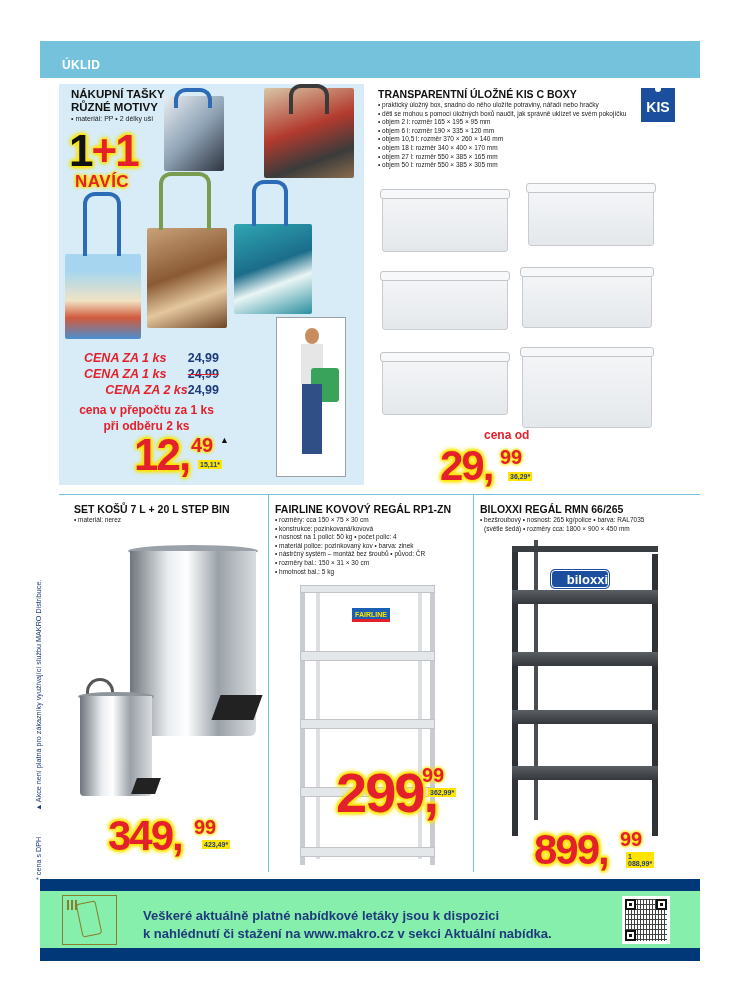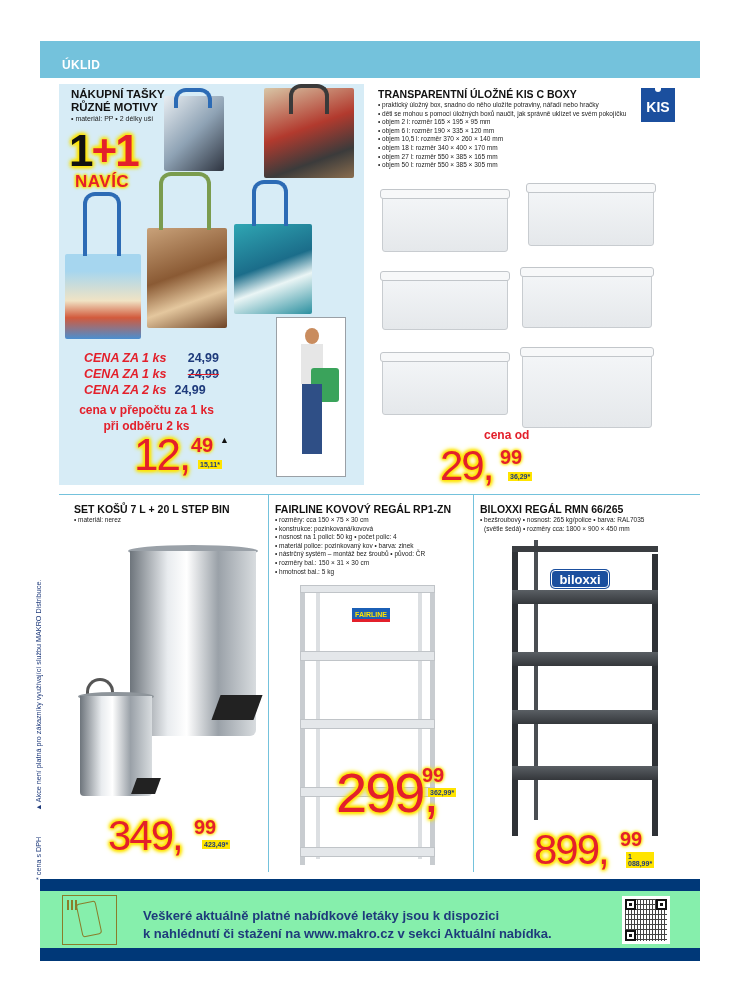--- a/index.html
+++ b/index.html
@@ -13,21 +13,21 @@
   .promo-1p1 { left: 10px; top: 47px; font-weight: 900; font-size: 44px; line-height: 40px; letter-spacing: -2px; -webkit-text-stroke: 0; text-shadow: 0 0 4px #ffe400, 0 0 4px #ffe400, 0 0 4px #ffe400, 0 0 4px #ffe400, 0 0 6px #ffe400; }
   .promo-1p1 .one { color: #111; }
   .promo-1p1 .plus { color: #e3202b; }
   .promo-navic { left: 16px; top: 88px; color: #e3202b; font-weight: 900; font-size: 17px; letter-spacing: 0.5px; text-shadow: 0 0 3px #ffe400, 0 0 3px #ffe400, 0 0 3px #ffe400, 0 0 4px #ffe400; }
   .bag { border-radius: 2px; }
   .bag .handle { position: absolute; border: 4px solid #2c6bb5; border-bottom: none; border-radius: 12px 12px 0 0; }
   .price-row { font-weight: bold; font-size: 12.5px; color: #e3202b; font-style: italic; }
   .price-val { font-weight: bold; font-size: 12.5px; color: #1e3a7b; }
   .strike { text-decoration: line-through; text-decoration-color: #e3202b; }
   .conv { color: #e3202b; font-weight: bold; font-size: 12px; text-align: center; line-height: 16px; }
-  .bigprice { font-weight: 400; color: #e3202b; text-shadow: 0 0 3px #ffe400, 0 0 3px #ffe400, 0 0 4px #ffe400, 0 0 4px #ffe400, 0 0 5px #ffe400, 0 0 6px #ffe400; letter-spacing: -2px; }
+  .bigprice { font-weight: 700; color: #e3202b; text-shadow: 0 0 3px #ffe400, 0 0 3px #ffe400, 0 0 4px #ffe400, 0 0 4px #ffe400, 0 0 5px #ffe400, 0 0 6px #ffe400; letter-spacing: -2px; }
   .cents { font-weight: 900; color: #e3202b; text-shadow: 0 0 3px #ffe400, 0 0 3px #ffe400, 0 0 4px #ffe400; }
   .vat { background: #ffe400; font-size: 7px; font-weight: bold; color: #1e3a7b; padding: 1px 2px; }
   .kis-title { left: 378px; top: 88px; font-weight: bold; font-size: 10.5px; color: #111; }
   .kis-list { left: 378px; top: 101px; font-size: 6.5px; line-height: 8.6px; color: #222; }
   .kis-logo { left: 641px; top: 88px; width: 34px; height: 34px; background: #1b4f9e; color: #fff; font-weight: bold; font-size: 14px; text-align: center; line-height: 38px; }
   .kis-logo:before { content: ""; position: absolute; left: 14px; top: 0; width: 6px; height: 4px; background: #fff; border-radius: 0 0 3px 3px; }
   .box { border: 1px solid #c8ccd0; background: linear-gradient(#f4f6f8, #e5e8eb); border-radius: 3px; }
   .box .lid { position: absolute; left: -3px; right: -3px; top: -4px; height: 10px; border: 1px solid #c2c6ca; background: #f7f8f9; border-radius: 3px; }
   .divider-h { left: 59px; top: 494px; width: 641px; height: 1px; background: #74c2dc; }
   .divider-v { width: 1px; background: #74c2dc; }
@@ -89,21 +89,21 @@
 
   <div class="abs" style="left:25px;top:267px;width:135px;">
     <div style="display:flex;justify-content:space-between;height:16px;">
       <span class="price-row">CENA ZA 1 ks</span>
       <span class="price-val">24,99</span>
     </div>
     <div style="display:flex;justify-content:space-between;height:16px;">
       <span class="price-row">CENA ZA 1 ks</span>
       <span class="price-val strike">24,99</span>
     </div>
-    <div style="display:flex;justify-content:flex-start;height:16px;gap:8px;">
+    <div style="display:flex;justify-content:flex-end;height:16px;">
       <span class="price-row">CENA ZA 2 ks</span>
       <span class="price-val">24,99</span>
     </div>
   </div>
   <div class="abs conv" style="left:15px;top:318px;width:145px;">
     <div>cena v přepočtu za 1 ks</div>
     <div>při odběru 2 ks</div>
   </div>
   <div class="abs" style="left:75px;top:346px;">
     <span class="abs bigprice" style="left:0;top:0;font-size:44px;white-space:nowrap;">12,</span>
@@ -209,21 +209,21 @@
 <div class="abs" style="left:512px;top:540px;width:150px;height:300px;">
   <div class="abs" style="left:0;top:6px;width:6px;height:290px;background:#2f3236;"></div>
   <div class="abs" style="left:140px;top:14px;width:6px;height:282px;background:#2f3236;"></div>
   <div class="abs" style="left:22px;top:0;width:4px;height:280px;background:#4a4e53;"></div>
   <div class="abs" style="left:0;top:50px;width:146px;height:14px;background:linear-gradient(#5a5f64,#34373b);"></div>
   <div class="abs" style="left:0;top:112px;width:146px;height:14px;background:linear-gradient(#5a5f64,#34373b);"></div>
   <div class="abs" style="left:0;top:170px;width:146px;height:14px;background:linear-gradient(#5a5f64,#34373b);"></div>
   <div class="abs" style="left:0;top:226px;width:146px;height:14px;background:linear-gradient(#5a5f64,#34373b);"></div>
   <div class="abs" style="left:0;top:6px;width:146px;height:6px;background:#3a3d41;"></div>
 </div>
-<div class="abs" style="left:551px;top:570px;width:58px;height:18px;background:#1b4f9e;color:#fff;font-weight:bold;font-size:13px;text-align:center;line-height:18px;border-radius:4px;border:1px solid #fff;box-shadow:0 0 0 1px #1b4f9e;">biloxxi</div>
+<div class="abs" style="left:551px;top:570px;width:58px;height:18px;background:#1b4f9e;color:#fff;font-weight:bold;font-size:13px;text-align:right;line-height:18px;border-radius:4px;border:1px solid #fff;box-shadow:0 0 0 1px #1b4f9e;">biloxxi</div>
 <div class="abs" style="left:534px;top:826px;">
   <span class="abs bigprice" style="left:0;top:0;font-size:42px;white-space:nowrap;">899,</span>
   <span class="abs cents" style="left:86px;top:2px;font-size:20px;">99</span>
   <span class="abs vat" style="left:92px;top:26px;">1 088,99*</span>
 </div>
 
 <div class="abs side-text">
   <span>* cena s DPH</span>
   <span style="display:inline-block;width:22px;"></span>
   <span>▲ Akce není platná pro zákazníky využívající službu MAKRO Distribuce.</span>

